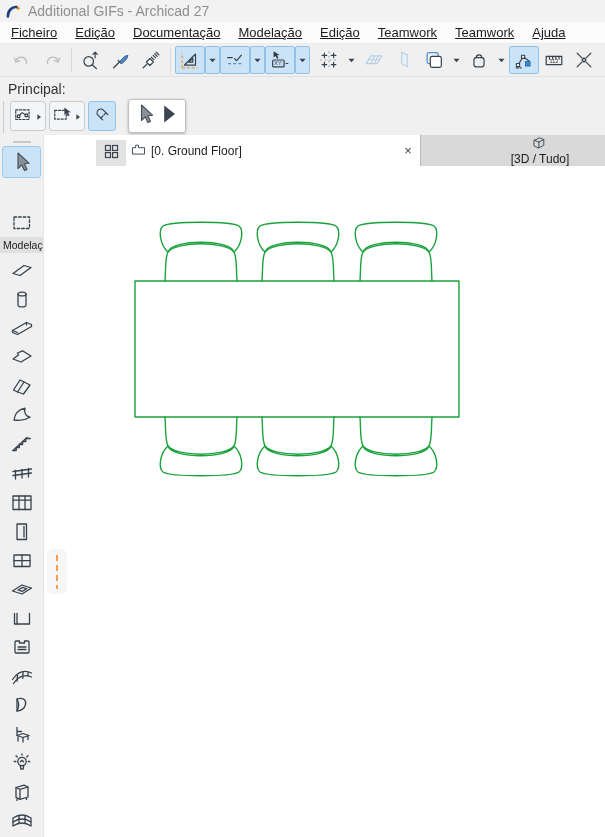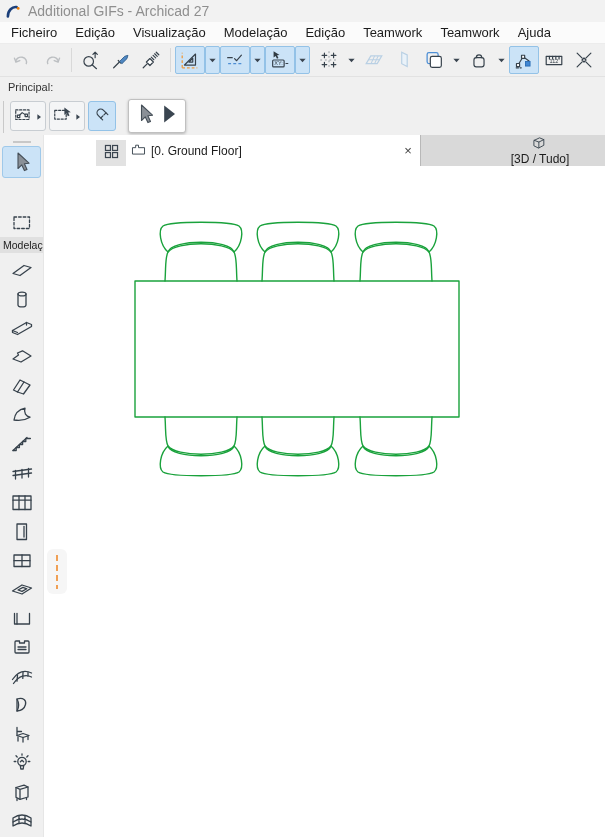--- a/index.html
+++ b/index.html
@@ -9,41 +9,41 @@
 
   
   .titlebar{position:absolute;left:0;top:0;width:605px;height:22px;background:#f2f2f2;
             display:flex;align-items:center;}
   .titlebar .logo{width:15px;height:15px;margin:0 7px 0 6px;}
   .titlebar .title{font-size:14px;color:#8f8f8f;}
 
   
   .menubar{position:absolute;left:0;top:22px;width:605px;height:22px;background:#fbfbfb;
            display:flex;align-items:center;padding-left:2px;border-bottom:1px solid #ececec;
-           box-sizing:border-box;}
+           box-sizing:border-box;text-decoration:underline;}
   .menu-item{font-size:13px;padding:0 9px;line-height:21px;cursor:default;}
 
   
   .toolbar{position:absolute;left:0;top:44px;width:605px;height:33px;background:#f0f0f0;
            border-bottom:1px solid #e2e2e2;display:flex;align-items:center;box-sizing:border-box;
            padding-left:1px;}
   .tgrip{width:1px;height:20px;background:#c9c9c9;margin:0 4px 0 2px;}
   .tbtn{width:30px;height:28px;display:flex;align-items:center;justify-content:center;
         border:1px solid transparent;border-radius:2px;box-sizing:border-box;flex:none;}
   .tbtn svg{width:22px;height:22px;display:block;}
   .tdd{width:15px;height:28px;display:flex;align-items:center;justify-content:center;
        border:1px solid transparent;border-radius:2px;box-sizing:border-box;flex:none;}
   .tdd svg{width:9px;height:9px;}
   .on{background:#cbe3f7;border-color:#93c2e7;}
   .tsep{width:1px;height:24px;background:#d9d9d9;margin:0 4px;flex:none;}
   .gap{width:4px;flex:none;}
 
   
   .principal{position:absolute;left:0;top:77px;width:605px;height:58px;background:#f0f0f0;}
-  .principal .plabel{position:absolute;left:8px;top:4px;font-size:11px;color:#333;}
+  .principal .plabel{position:absolute;left:8px;top:4px;font-size:14px;color:#333;}
   .pgrip{position:absolute;left:3px;top:24px;width:1px;height:32px;background:#c9c9c9;}
   .prow{position:absolute;left:10px;top:24px;display:flex;align-items:flex-start;}
   .pbtn{height:30px;display:flex;align-items:center;border:1px solid #c8cdd2;border-radius:3px;
         background:#f4f5f6;margin-right:3px;padding:0 2px;box-sizing:border-box;}
   .pbtn svg{width:22px;height:22px;}
   .pbtn .fly svg{width:8px;height:8px;}
   .pbtn.hl{background:#cbe3f7;border-color:#93c2e7;}
   .pbtn.floating{background:#fff;border-color:#c0c0c0;height:34px;margin-left:9px;margin-top:-2px;
                  box-shadow:0 1px 3px rgba(0,0,0,.25);padding:0 4px;}
   .pbtn.floating svg{width:24px;height:24px;}
@@ -94,21 +94,21 @@
           <path d="M3 20 C3 10 10 4 17 5" stroke="#1b3f7a" stroke-width="4.2" fill="none" stroke-linecap="round"></path>
           <circle cx="19.5" cy="7" r="2.2" fill="#f07d00"></circle>
         </svg>
     </span>
     <span class="title">Additional GIFs - Archicad 27</span>
   </div>
 
   <div class="menubar">
       <div class="menu-item">Ficheiro</div>
       <div class="menu-item">Edição</div>
-      <div class="menu-item">Visualização</div>
+      <div class="menu-item">Documentação</div>
       <div class="menu-item">Modelação</div>
       <div class="menu-item">Edição</div>
       <div class="menu-item">Teamwork</div>
       <div class="menu-item">Teamwork</div>
       <div class="menu-item">Ajuda</div>
     </div>
 
   <div class="toolbar">
     <div class="tgrip"></div>
   <div class="tbtn">

